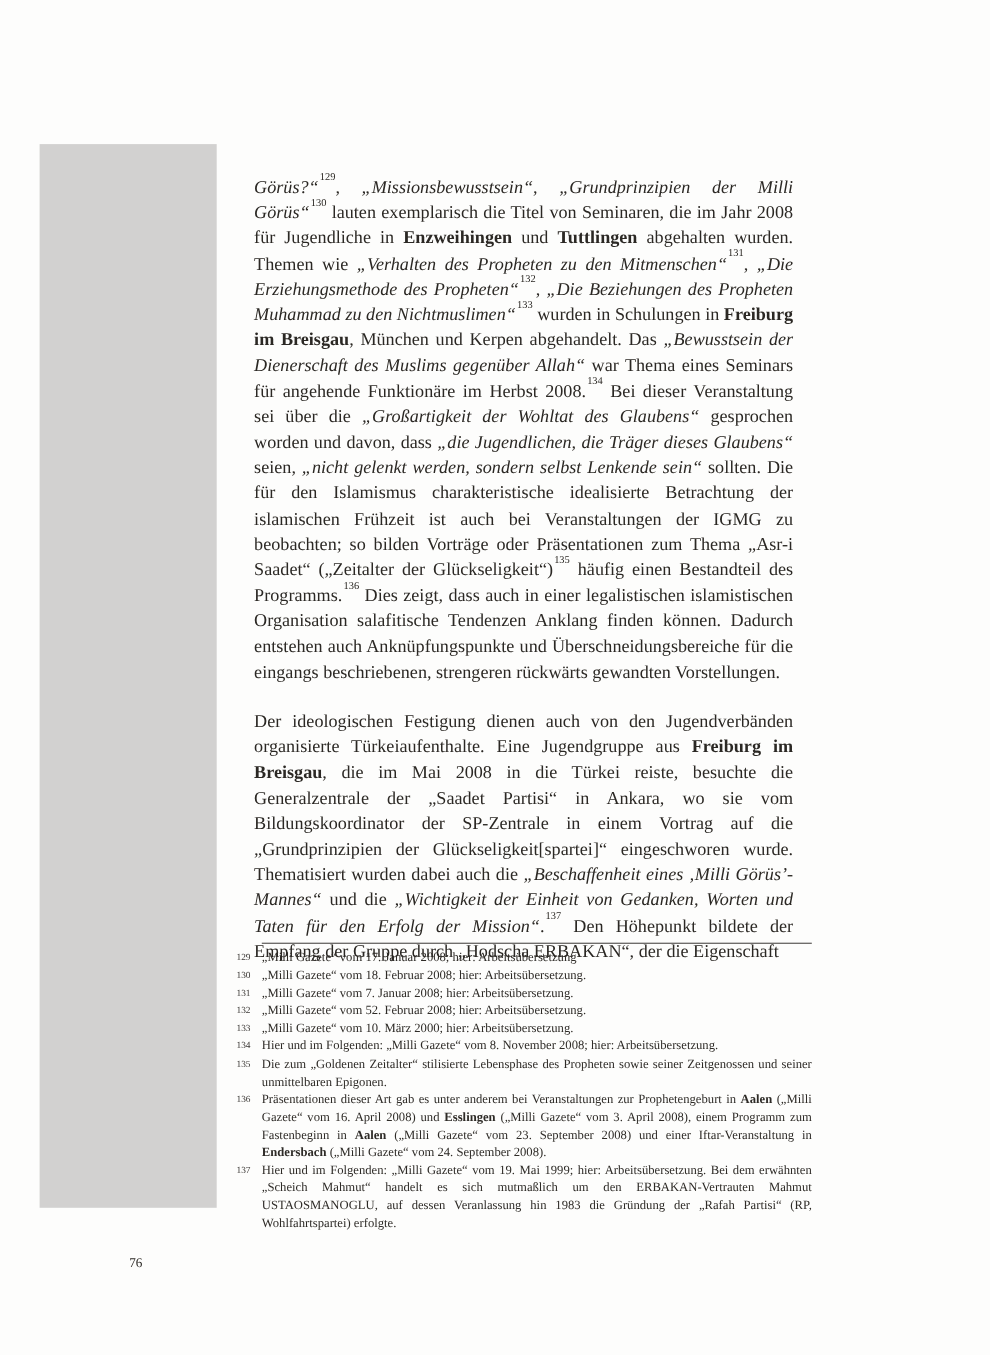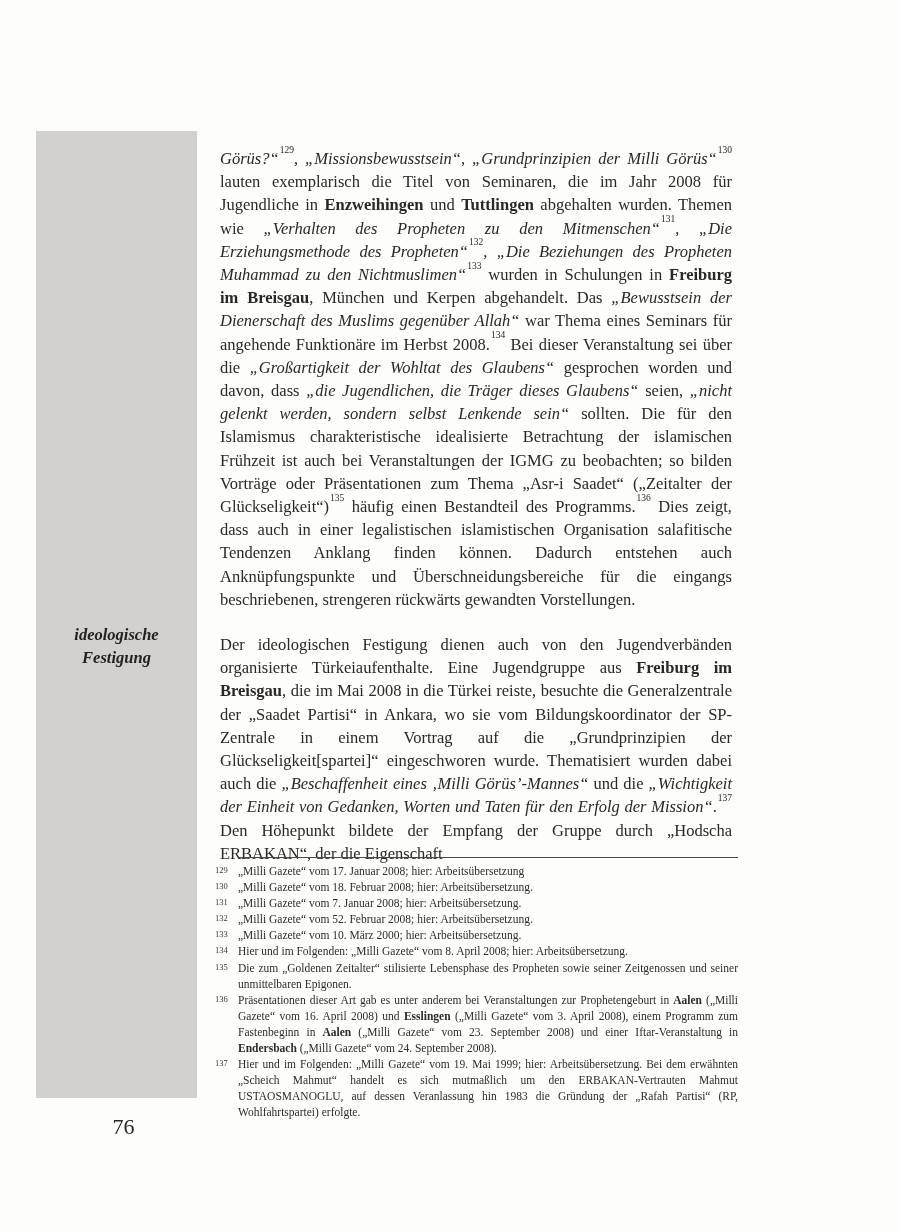--- a/index.html
+++ b/index.html
@@ -33,21 +33,21 @@
   }
   .main {
     position: absolute;
     left: 215px; top: 142px;
     width: 522px;
     font-size: 16.5px;
     line-height: 23.2px;
     text-align: justify;
     color: #2b2824;
   }
-  .para { margin: 5px; }
+  .para { margin: 16px; }
   .para + .para { margin-top: 22px; }
   .b { font-weight: bold; }
   .i { font-style: italic; }
   .main sup, .fn-text sup {
     font-size: 9.5px;
     line-height: 0;
     position: relative;
     top: -5px;
     margin-left: 1px;
   }
@@ -72,38 +72,34 @@
   }
   .fn-text {
     width: 500px;
     font-size: 11.5px;
     line-height: 16.1px;
     text-align: justify;
     color: #2e2b27;
   }
   .page-number {
     position: absolute;
-    left: 43px; top: 1114px;
+    left: 43px; top: 1141px;
     width: 161px;
     text-align: center;
-    font-size: 22px;
+    font-size: 12px;
     color: #2b2824;
   }
 </style>
 </head>
 <body>
 
 <div class="page">
 
   <div class="sidebar"></div>
 
-  <div class="margin-note">
-    <div>ideologische</div>
-    <div>Festigung</div>
-  </div>
 
   <div class="main">
       <p class="para"><span class="i">Görüs?“</span><sup>129</sup><span>, </span><span class="i">„Missionsbewusstsein“</span><span>, </span><span class="i">„Grundprinzipien der Milli Görüs“</span><sup>130</sup><span> lauten exemplarisch die Titel von Seminaren, die im Jahr 2008 für Jugendliche in </span><span class="b">Enzweihingen</span><span> und </span><span class="b">Tuttlingen</span><span> abgehalten wurden. Themen wie </span><span class="i">„Verhalten des Propheten zu den Mitmenschen“</span><sup>131</sup><span>, </span><span class="i">„Die Erziehungsmethode des Propheten“</span><sup>132</sup><span>, </span><span class="i">„Die Beziehungen des Propheten Muhammad zu den Nichtmuslimen“</span><sup>133</sup><span> wurden in Schulungen in </span><span class="b">Freiburg im Breisgau</span><span>, München und Kerpen abgehandelt. Das </span><span class="i">„Bewusstsein der Dienerschaft des Muslims gegenüber Allah“</span><span> war Thema eines Seminars für angehende Funktionäre im Herbst 2008.</span><sup>134</sup><span> Bei dieser Veranstaltung sei über die </span><span class="i">„Großartigkeit der Wohltat des Glaubens“</span><span> gesprochen worden und davon, dass </span><span class="i">„die Jugendlichen, die Träger dieses Glaubens“</span><span> seien, </span><span class="i">„nicht gelenkt werden, sondern selbst Lenkende sein“</span><span> sollten. Die für den Islamismus charakteristische idealisierte Betrachtung der islamischen Frühzeit ist auch bei Veranstaltungen der IGMG zu beobachten; so bilden Vorträge oder Präsentationen zum Thema „Asr-i Saadet“ („Zeitalter der Glückseligkeit“)</span><sup>135</sup><span> häufig einen Bestandteil des Programms.</span><sup>136</sup><span> Dies zeigt, dass auch in einer legalistischen islamistischen Organisation salafitische Tendenzen Anklang finden können. Dadurch entstehen auch Anknüpfungspunkte und Überschneidungsbereiche für die eingangs beschriebenen, strengeren rückwärts gewandten Vorstellungen.</span></p>
       <p class="para"><span>Der ideologischen Festigung dienen auch von den Jugendverbänden organisierte Türkeiaufenthalte. Eine Jugendgruppe aus </span><span class="b">Freiburg im Breisgau</span><span>, die im Mai 2008 in die Türkei reiste, besuchte die Generalzentrale der „Saadet Partisi“ in Ankara, wo sie vom Bildungskoordinator der SP-Zentrale in einem Vortrag auf die „Grundprinzipien der Glückseligkeit[spartei]“ eingeschworen wurde. Thematisiert wurden dabei auch die </span><span class="i">„Beschaffenheit eines ‚Milli Görüs’-Mannes“</span><span> und die </span><span class="i">„Wichtigkeit der Einheit von Gedanken, Worten und Taten für den Erfolg der Mission“</span><span>.</span><sup>137</sup><span> Den Höhepunkt bildete der Empfang der Gruppe durch „Hodscha ERBAKAN“, der die Eigenschaft</span></p>
     </div>
 
   <div class="footnotes">
     <div class="fn-rule"></div>
     <div>
         <div class="fn">
@@ -121,21 +117,21 @@
         <div class="fn">
           <span class="fn-num">132</span>
           <div class="fn-text"><span>„Milli Gazete“ vom 52. Februar 2008; hier: Arbeitsübersetzung.</span></div>
         </div>
         <div class="fn">
           <span class="fn-num">133</span>
           <div class="fn-text"><span>„Milli Gazete“ vom 10. März 2000; hier: Arbeitsübersetzung.</span></div>
         </div>
         <div class="fn">
           <span class="fn-num">134</span>
-          <div class="fn-text"><span>Hier und im Folgenden: „Milli Gazete“ vom 8. April 2008; hier: Arbeitsübersetzung.</span></div>
+          <div class="fn-text"><span>Hier und im Folgenden: „Milli Gazete“ vom 8. November 2008; hier: Arbeitsübersetzung.</span></div>
         </div>
         <div class="fn">
           <span class="fn-num">135</span>
           <div class="fn-text"><span>Die zum „Goldenen Zeitalter“ stilisierte Lebensphase des Propheten sowie seiner Zeitgenossen und seiner unmittelbaren Epigonen.</span></div>
         </div>
         <div class="fn">
           <span class="fn-num">136</span>
           <div class="fn-text"><span>Präsentationen dieser Art gab es unter anderem bei Veranstaltungen zur Prophetengeburt in </span><span class="b">Aalen</span><span> („Milli Gazete“ vom 16. April 2008) und </span><span class="b">Esslingen</span><span> („Milli Gazete“ vom 3. April 2008), einem Programm zum Fastenbeginn in </span><span class="b">Aalen</span><span> („Milli Gazete“ vom 23. September 2008) und einer Iftar-Veranstaltung in </span><span class="b">Endersbach</span><span> („Milli Gazete“ vom 24. September 2008).</span></div>
         </div>
         <div class="fn">

